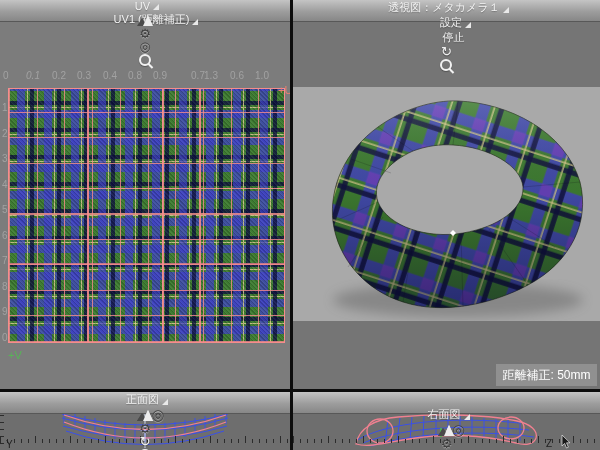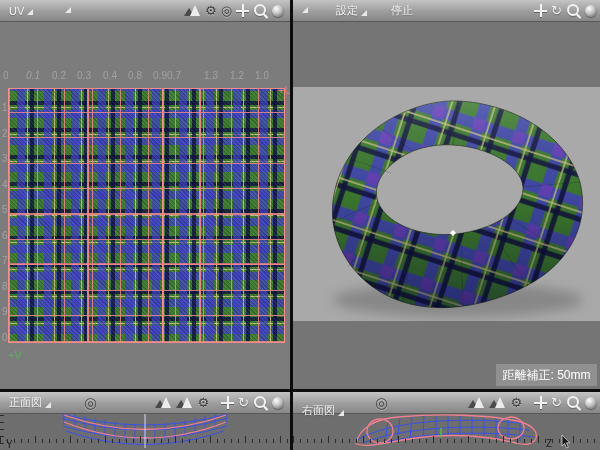--- a/index.html
+++ b/index.html
@@ -17,21 +17,21 @@
   #right-panel { left:293px; top:392px; width:307px; height:58px; background:#6e6e6e; }
   .divider { position:absolute; background:#0d0d0d; z-index:40; }
   #v-divider { left:290px; top:0; width:3px; height:450px; }
   #h-divider { left:0; top:389px; width:600px; height:3px; }
 
   .toolbar {
     position:absolute; left:0; right:0; top:0; height:22px;
     background:linear-gradient(#c4c4c4, #9d9d9d 55%, #878787);
     border-bottom:1px solid #585858;
     display:flex; align-items:center;
-    color:#f4f4f4; font-size:11px; white-space:nowrap; z-index:20;
+    color:#f4f4f4; font-size:11px; white-space:nowrap; z-index:20;flex-direction:column;
   }
   .menu-item { display:inline-flex; align-items:flex-end; gap:3px; padding:0 5px; text-shadow:0 1px 1px rgba(0,0,0,0.25); cursor:default; }
   .tb-gap { flex:0 0 auto; }
   .tri { width:0; height:0; border-bottom:6px solid #e9e9e9; border-left:6px solid transparent; margin-bottom:2px; }
   .ic { display:inline-flex; align-items:center; justify-content:center; margin:0 2px; }
   .ic-glyph { font-size:13px; line-height:1; color:#3e3e3e; text-shadow:0 1px 0 rgba(255,255,255,0.35); }
   .ic-glyph.light { color:#efefef; text-shadow:0 1px 1px rgba(0,0,0,0.4); }
   .icon-mtn { position:relative; width:17px; height:13px; }
   .icon-mtn::before { content:""; position:absolute; left:0; bottom:1px; border-left:5px solid transparent; border-right:5px solid transparent; border-bottom:8px solid #4a4a4a; }
   .icon-mtn::after  { content:""; position:absolute; left:6px; bottom:1px; border-left:5px solid transparent; border-right:5px solid transparent; border-bottom:11px solid #ececec; }
@@ -96,41 +96,42 @@
 </head>
 <body>
 
 <div class="panel" id="uv-panel">
   <div class="toolbar">
     <span class="menu-item" style="margin-left:4px;">
       <span>UV</span>
       <span class="tri"></span>
     </span>
     <span class="menu-item" style="margin-left:22px;">
+      <span>UV1 (距離補正)</span>
       <span class="tri"></span>
     </span>
     <span class="tb-gap" style="flex:1;"></span>
     <span class="ic icon-mtn"></span>
     <span class="ic ic-glyph">⚙</span>
     <span class="ic ic-glyph">◎</span>
     <span class="ic icon-pan"></span>
     <span class="ic icon-zoom"></span>
     <span class="ic icon-sphere" style="margin-right:6px;"></span>
   </div>
 
   <span class="u-tick first" style="left:3px;">0</span>
   <span class="u-tick" style="left:33px;font-style:italic;">0.1</span>
   <span class="u-tick" style="left:59px;">0.2</span>
   <span class="u-tick" style="left:84px;">0.3</span>
   <span class="u-tick" style="left:110px;">0.4</span>
   <span class="u-tick" style="left:135px;">0.8</span>
   <span class="u-tick" style="left:160px;">0.9</span>
-  <span class="u-tick" style="left:174px;">0.7</span>
+  <span class="u-tick" style="left:198px;">0.7</span>
   <span class="u-tick" style="left:211px;">1.3</span>
-  <span class="u-tick" style="left:237px;">1.2</span>
+  <span class="u-tick" style="left:237px;">0.6</span>
   <span class="u-tick" style="left:262px;">1.0</span>
 
   <span class="v-tick" style="top:102px;">1</span>
   <span class="v-tick" style="top:128px;">2</span>
   <span class="v-tick" style="top:153px;">3</span>
   <span class="v-tick" style="top:179px;">4</span>
   <span class="v-tick" style="top:204px;">5</span>
   <span class="v-tick" style="top:230px;">6</span>
   <span class="v-tick" style="top:255px;">7</span>
   <span class="v-tick" style="top:281px;">8</span>
@@ -144,20 +145,21 @@
   <div class="uv-seam-v" style="left:199px;"></div>
   <div class="uv-seam-h" style="top:263px;"></div>
 
   <span id="axis-u">+U</span>
   <span id="axis-v">+V</span>
 </div>
 
 <div class="panel" id="persp-panel">
   <div class="toolbar">
     <span class="menu-item" style="margin-left:4px;">
+      <span>透視図：メタカメラ１</span>
       <span class="tri"></span>
     </span>
     <span class="menu-item" style="margin-left:18px;">
       <span>設定</span>
       <span class="tri"></span>
     </span>
     <span class="menu-item" style="margin-left:14px;">
       <span>停止</span>
     </span>
     <span class="tb-gap" style="flex:1;"></span>

